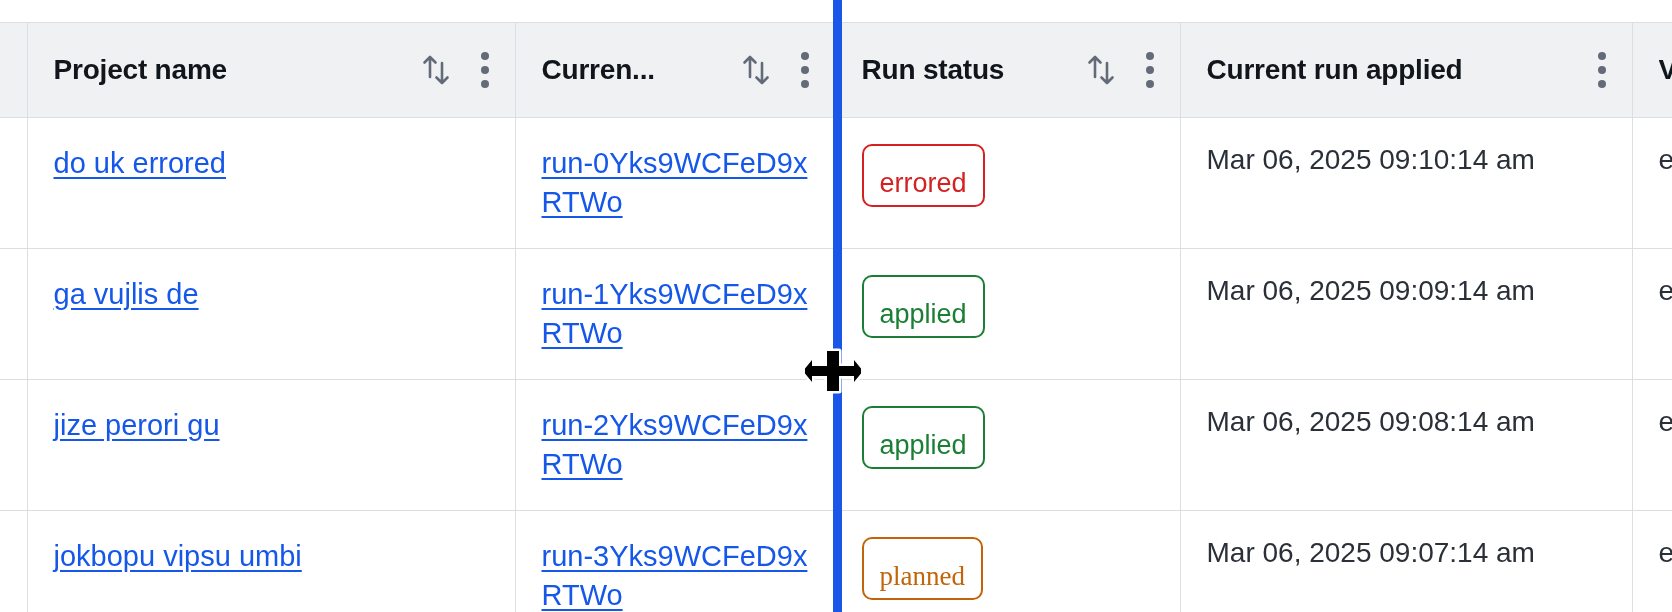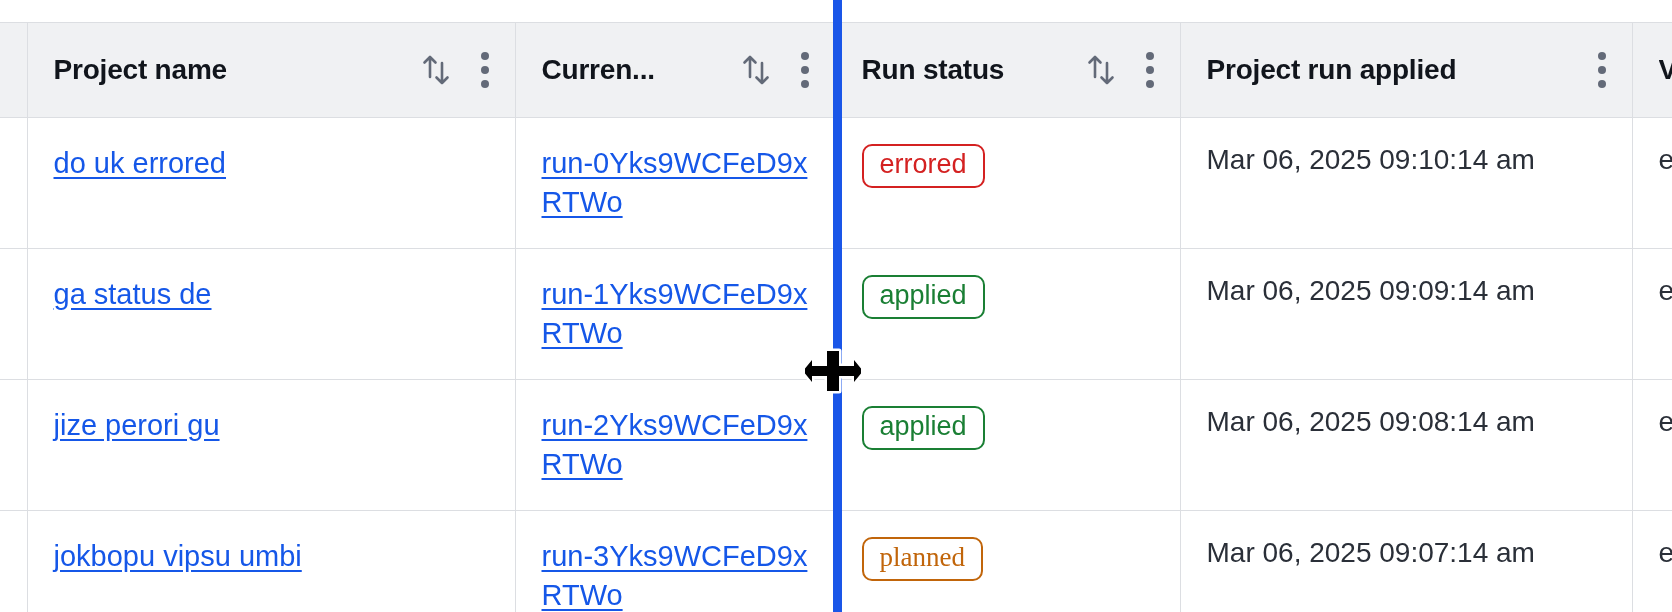--- a/index.html
+++ b/index.html
@@ -97,21 +97,21 @@
     word-break:break-all;
     display:inline-block;
     max-width:100%;
   }
   a.name-link{ word-break:normal; }
 
   .badge{
     display:inline-block;
     border:2px solid currentColor;
     border-radius:10px;
-    padding:3px 16px 7px;
+    padding:22px 16px 7px;
     font-size:27px;
     line-height:1.12;
     background:#fff;
     white-space:nowrap;
   }
   .badge.errored{ color:#d42121; }
   .badge.applied{ color:#1a7f34;text-align:center; }
   .badge.planned{ color:#c1650a;font-family:Liberation Serif, serif; }
 
   .ts{ font-size:28px; color:#2a2f38; white-space:nowrap; }
@@ -206,21 +206,21 @@
                   <i></i>
                   <i></i>
                   <i></i>
                 </span>
             </span>
           </div>
         </th>
 
         <th>
           <div class="th-inner">
-            <span class="th-label">Project run applied</span>
+            <span class="th-label">Current run applied</span>
             <span class="th-tools">
               <span class="kebab">
                   <i></i>
                   <i></i>
                   <i></i>
                 </span>
             </span>
           </div>
         </th>
 
@@ -249,21 +249,21 @@
           <span class="ts">Mar 06, 2025 09:10:14 am</span>
         </td>
         <td>
           <span class="ver">e</span>
         </td>
       </tr>
 
       <tr>
         <td class="pad"></td>
         <td>
-          <a class="cell-link name-link" href="#">ga status de</a>
+          <a class="cell-link name-link" href="#">ga vujlis de</a>
         </td>
         <td>
           <a class="cell-link" href="#">run-1Yks9WCFeD9xRTWo</a>
         </td>
         <td>
           <span class="badge applied">applied</span>
         </td>
         <td>
           <span class="ts">Mar 06, 2025 09:09:14 am</span>
         </td>

